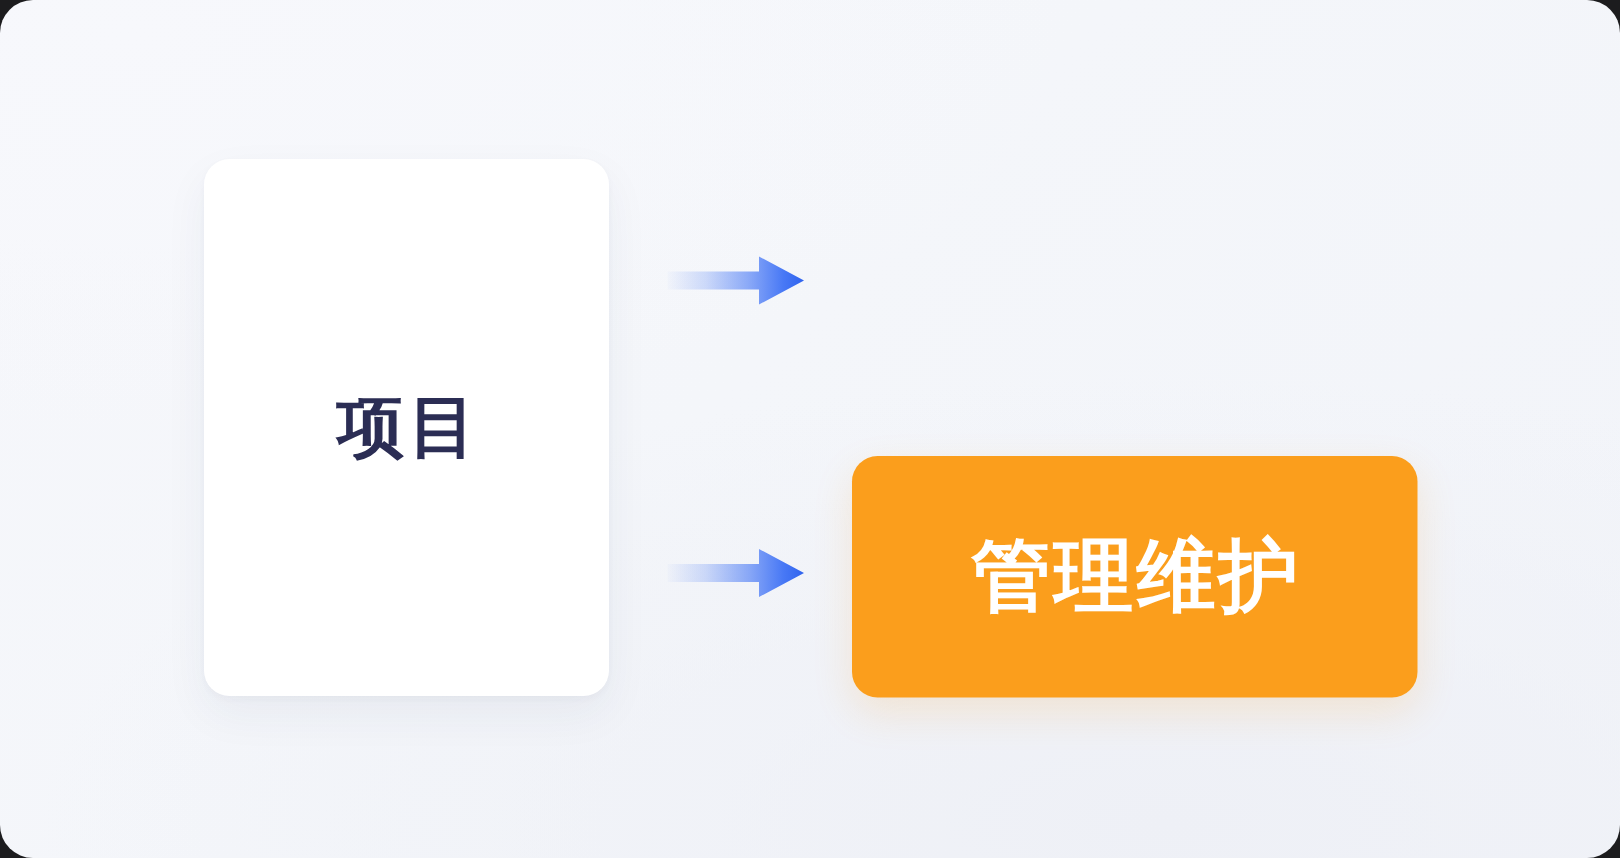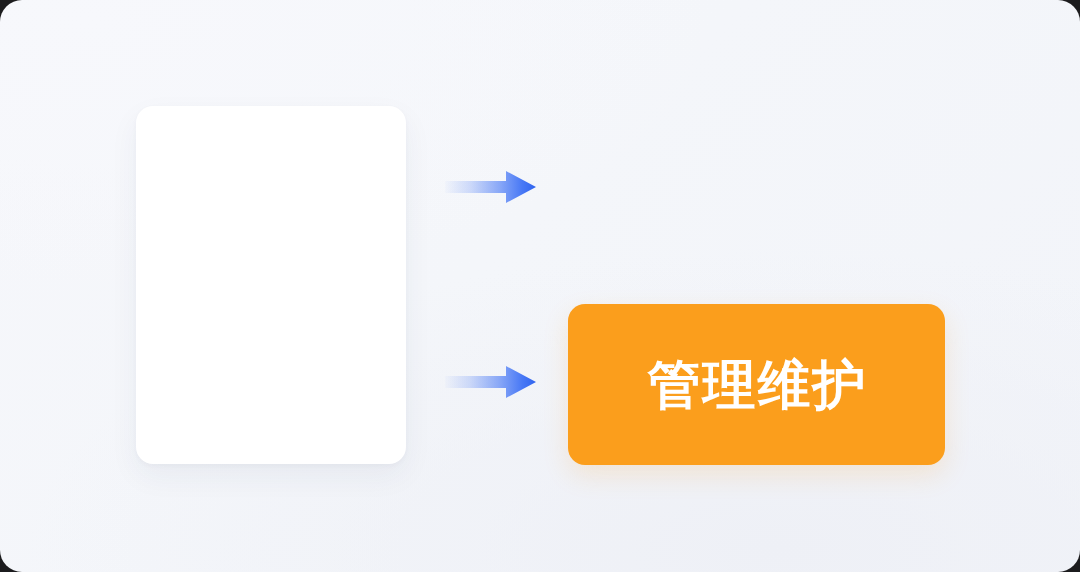--- a/index.html
+++ b/index.html
@@ -102,20 +102,21 @@
     white-space: nowrap;
   }
 </style>
 </head>
 <body>
 
 <div class="canvas">
   <div class="diagram">
 
     <div class="source-card">
+      <div class="source-line">项目</div>
     </div>
 
     <div class="arrow arrow-top">
       <svg viewBox="0 0 95 42" xmlns="http://www.w3.org/2000/svg">
         <defs>
           <linearGradient id="arrowGradTop" x1="0" y1="0" x2="1" y2="0">
             <stop offset="0%" stop-color="#3B6FF5" stop-opacity="0.02"></stop>
             <stop offset="28%" stop-color="#3B6FF5" stop-opacity="0.22"></stop>
             <stop offset="60%" stop-color="#3B6FF5" stop-opacity="0.58"></stop>
             <stop offset="85%" stop-color="#3B6FF5" stop-opacity="0.93"></stop>

